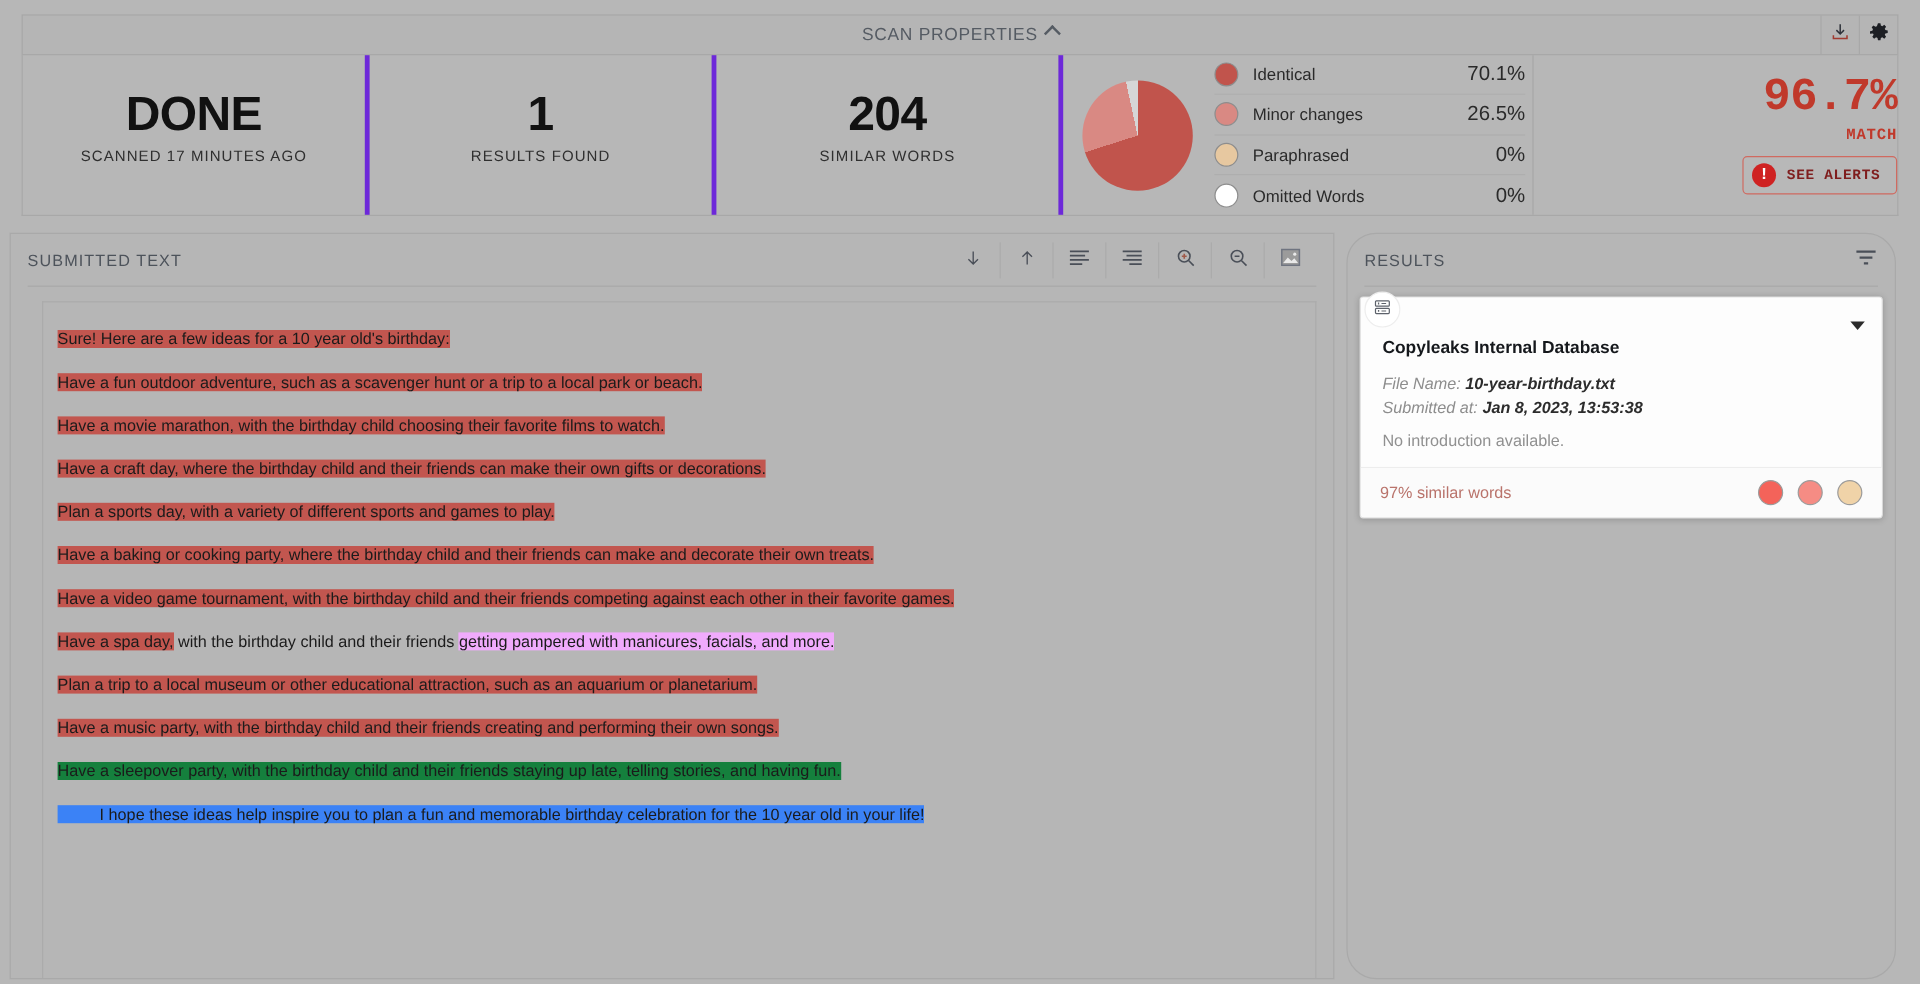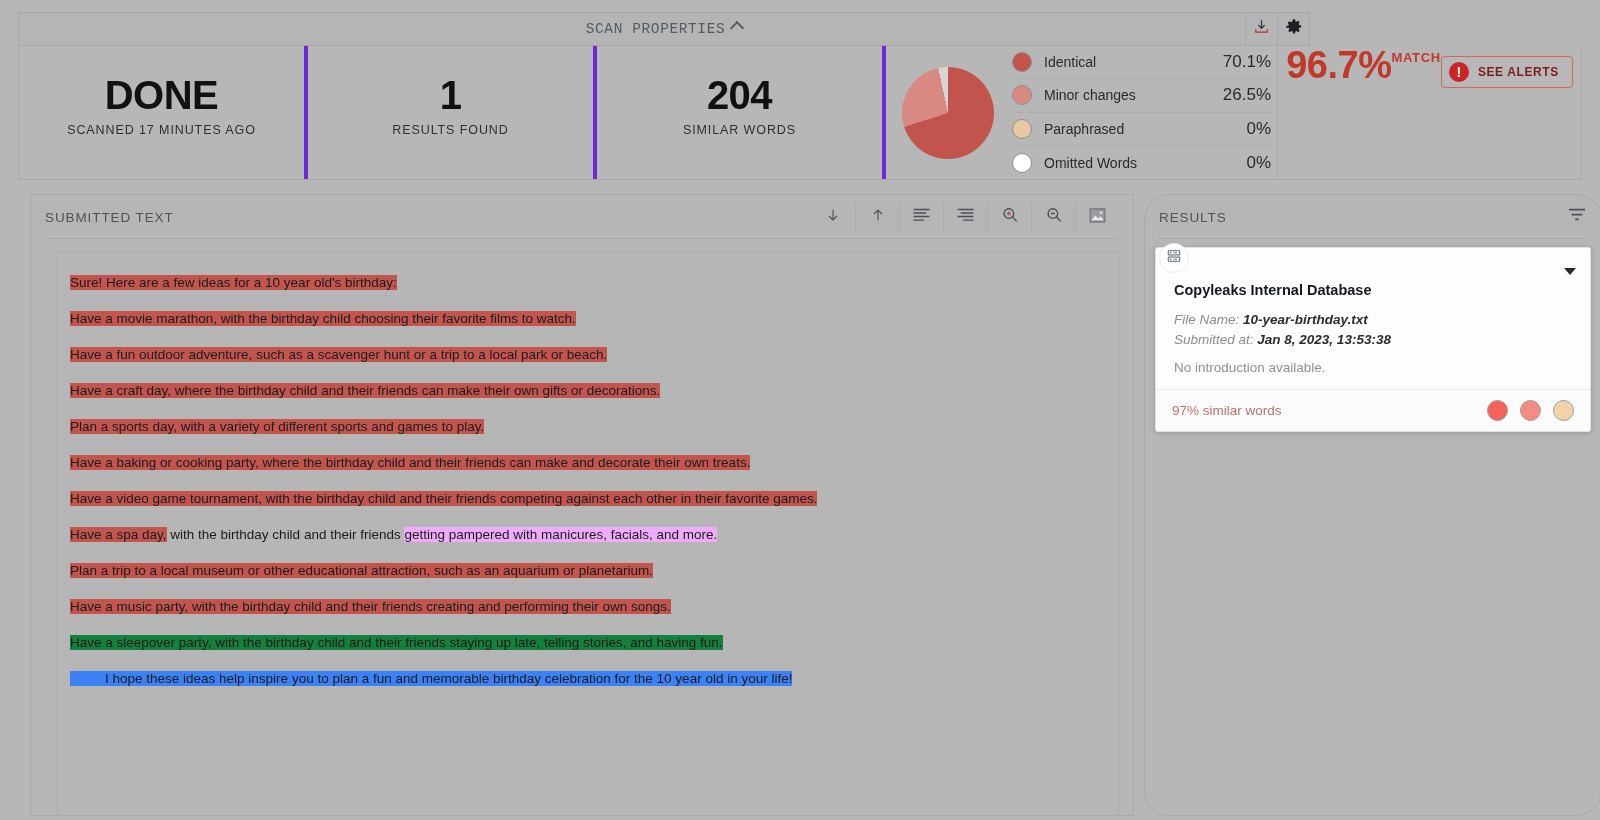--- a/index.html
+++ b/index.html
@@ -6,24 +6,24 @@
   html, body {
     width: 1600px; height: 820px;
     background: #b7b7b7;
     font-family: "Liberation Sans", sans-serif;
     overflow: hidden;
   }
 
   
   .topbar {
     position: absolute; left: 18px; top: 12px;
-    width: 1292px; height: 34px;
+    width: 1564px; height: 34px;
     background: #b5b5b5;
     border: 1px solid #a8a8a8;
-    display: flex; align-items: center; justify-content: center; font-family: Liberation Mono, monospace;
+    display: flex; align-items: center; justify-content: center;
   }
   .scan-props {
     display: flex; align-items: center; gap: 7px;
     font-size: 14.5px; letter-spacing: .6px; color: #555b63;
     cursor: pointer;
   }
   .chev-up {
     display: inline-block; width: 10px; height: 10px;
     border-left: 2px solid #555b63; border-top: 2px solid #555b63;
     transform: rotate(45deg); margin-bottom: 3px;
@@ -78,22 +78,22 @@
   .swatch {
     width: 20px; height: 20px; border-radius: 50%;
     border: 1px solid #8d8d8d; flex: 0 0 auto;
   }
   .legend-name {
     margin-left: 12px; font-size: 14px; color: #2a2a2a; flex: 1;
   }
   .legend-val { font-size: 17px; color: #2a2a2a; }
 
   .match-cell {
-    flex: 1; display: flex; 
-    align-items: flex-start; justify-content: center;
+    flex: 1; display: flex; flex-direction: column;
+    align-items: flex-end; justify-content: center; font-family: Liberation Mono, monospace;
   }
   .match-pct {
     font-size: 38px; font-weight: bold; color: #c0392b;
     letter-spacing: -0.5px; line-height: 1;
   }
   .match-lbl {
     font-size: 13px; font-weight: bold; letter-spacing: .7px;
     color: #c0392b; margin-top: 4px;
   }
   .alerts-btn {
@@ -105,21 +105,21 @@
     width: 20px; height: 20px; border-radius: 50%;
     background: #cf2222; color: #fff; font-size: 14px; font-weight: bold;
     display: flex; align-items: center; justify-content: center;
     line-height: 1;
   }
   .alerts-txt {
     font-size: 12px; font-weight: bold; letter-spacing: .6px; color: #7f1d1d;
   }
 
   
-  .main { position: absolute; left: 30px; top: 194px; width: 1348px; height: 622px; }
+  .main { position: absolute; left: 8px; top: 194px; width: 1348px; height: 622px; }
 
   .panel {
     position: absolute; top: 0; height: 100%;
     border: 1px solid #a9a9a9; background: #b6b6b6;
   }
   .panel-left  { left: 0;     width: 1104px; }
   .panel-right { left: 1114px; width: 458px; border-radius: 25px; }
 
   .panel-head {
     height: 44px; display: flex; align-items: center;
@@ -329,22 +329,22 @@
               <path d="M4 17l5-6 4 4 3-3 4 5z" fill="#e9e9e9"></path>
               <circle cx="16.5" cy="7.5" r="1.7" fill="#e9e9e9"></circle>
               </svg>
           </span>
         </div>
       </div>
       <div class="panel-rule"></div>
     </div>
     <div class="doc" id="doc">
         <div class="line"><span class="hl" style="background: rgb(194, 86, 79);">Sure! Here are a few ideas for a 10 year old's birthday:</span></div>
+        <div class="line"><span class="hl" style="background: rgb(194, 86, 79);">Have a fun outdoor adventure, such as a scavenger hunt or a trip to a local park or beach.</span></div>
         <div class="line"><span class="hl" style="background: rgb(194, 86, 79);">Have a movie marathon, with the birthday child choosing their favorite films to watch.</span></div>
-        <div class="line"><span class="hl" style="background: rgb(194, 86, 79);">Have a fun outdoor adventure, such as a scavenger hunt or a trip to a local park or beach.</span></div>
         <div class="line"><span class="hl" style="background: rgb(194, 86, 79);">Have a craft day, where the birthday child and their friends can make their own gifts or decorations.</span></div>
         <div class="line"><span class="hl" style="background: rgb(194, 86, 79);">Plan a sports day, with a variety of different sports and games to play.</span></div>
         <div class="line"><span class="hl" style="background: rgb(194, 86, 79);">Have a baking or cooking party, where the birthday child and their friends can make and decorate their own treats.</span></div>
         <div class="line"><span class="hl" style="background: rgb(194, 86, 79);">Have a video game tournament, with the birthday child and their friends competing against each other in their favorite games.</span></div>
         <div class="line"><span class="hl" style="background: rgb(194, 86, 79);">Have a spa day,</span><span> with the birthday child and their friends </span><span class="hl" style="background: #f0abfc;">getting pampered with manicures, facials, and more.</span></div>
         <div class="line"><span class="hl" style="background: rgb(194, 86, 79);">Plan a trip to a local museum or other educational attraction, such as an aquarium or planetarium.</span></div>
         <div class="line"><span class="hl" style="background: rgb(194, 86, 79);">Have a music party, with the birthday child and their friends creating and performing their own songs.</span></div>
         <div class="line"><span class="hl" style="background: #15803d;">Have a sleepover party, with the birthday child and their friends staying up late, telling stories, and having fun.</span></div>
         <div class="line"><span class="hl" style="background: #3b82f6; padding-left: 35px;">I hope these ideas help inspire you to plan a fun and memorable birthday celebration for the 10 year old in your life!</span></div>
       </div>

